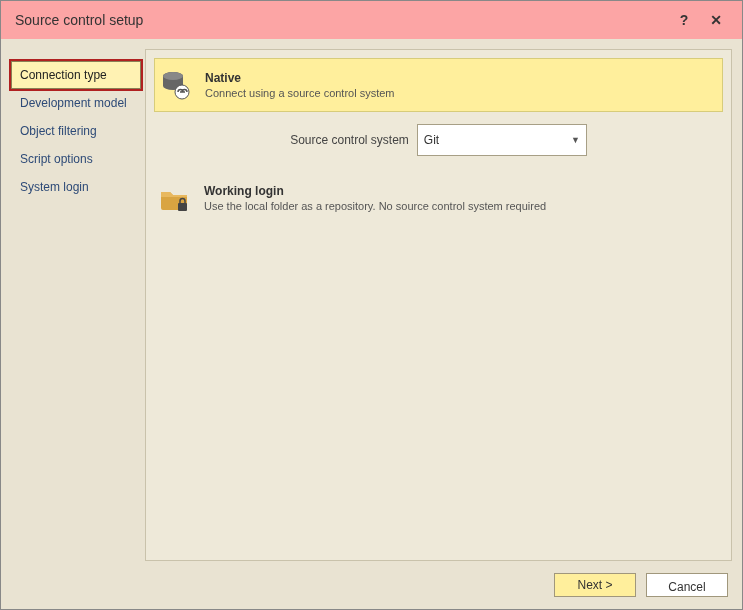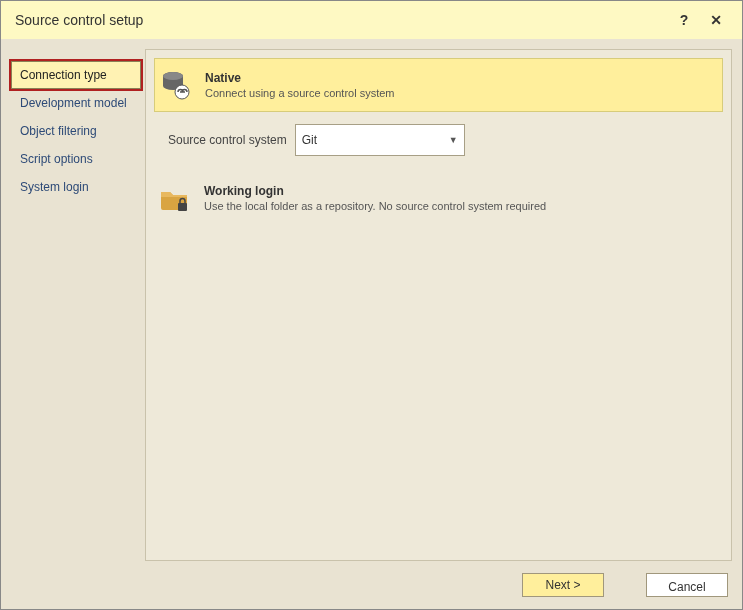--- a/index.html
+++ b/index.html
@@ -17,21 +17,21 @@
       border: 1px solid #888;
       background: #e9e3d2;
       display: flex;
       flex-direction: column;
     }
     .titlebar {
       height: 38px;
       display: flex;
       align-items: center;
       padding: 0 14px;
-      background: #fef9c3;
+      background: #fca5a5;
     }
     .titlebar-title {
       font-size: 14px;
       color: #333;
       flex: 1;
     }
     .titlebar-btn {
       width: 24px;
       height: 24px;
       display: flex;
@@ -101,20 +101,21 @@
     }
     .option-text .opt-desc {
       font-size: 11px;
       color: #555;
     }
     .form-row {
       display: flex;
       align-items: center;
       gap: 8px;
       padding: 12px 14px 16px 14px;
+      justify-content: center;
     }
     .form-row label {
       font-size: 12px;
       color: #444;
     }
     .dropdown {
       width: 170px;
       height: 22px;
       background: #fff;
       border: 1px solid #a79f86;
@@ -141,21 +142,20 @@
     .btn {
       min-width: 82px;
       height: 24px;
       border: 1px solid #a0977c;
       display: flex;
       align-items: center;
       justify-content: center;
       font-size: 12px;
       cursor: pointer;
       padding: 2px 14px;
-      margin-left: 32px;
     }
     .btn-primary {
       background: #ffef9c;
       color: #333;
     }
     .btn-default {
       background: #ffffff;
       color: #333;
       align-items: flex-end;
     }

